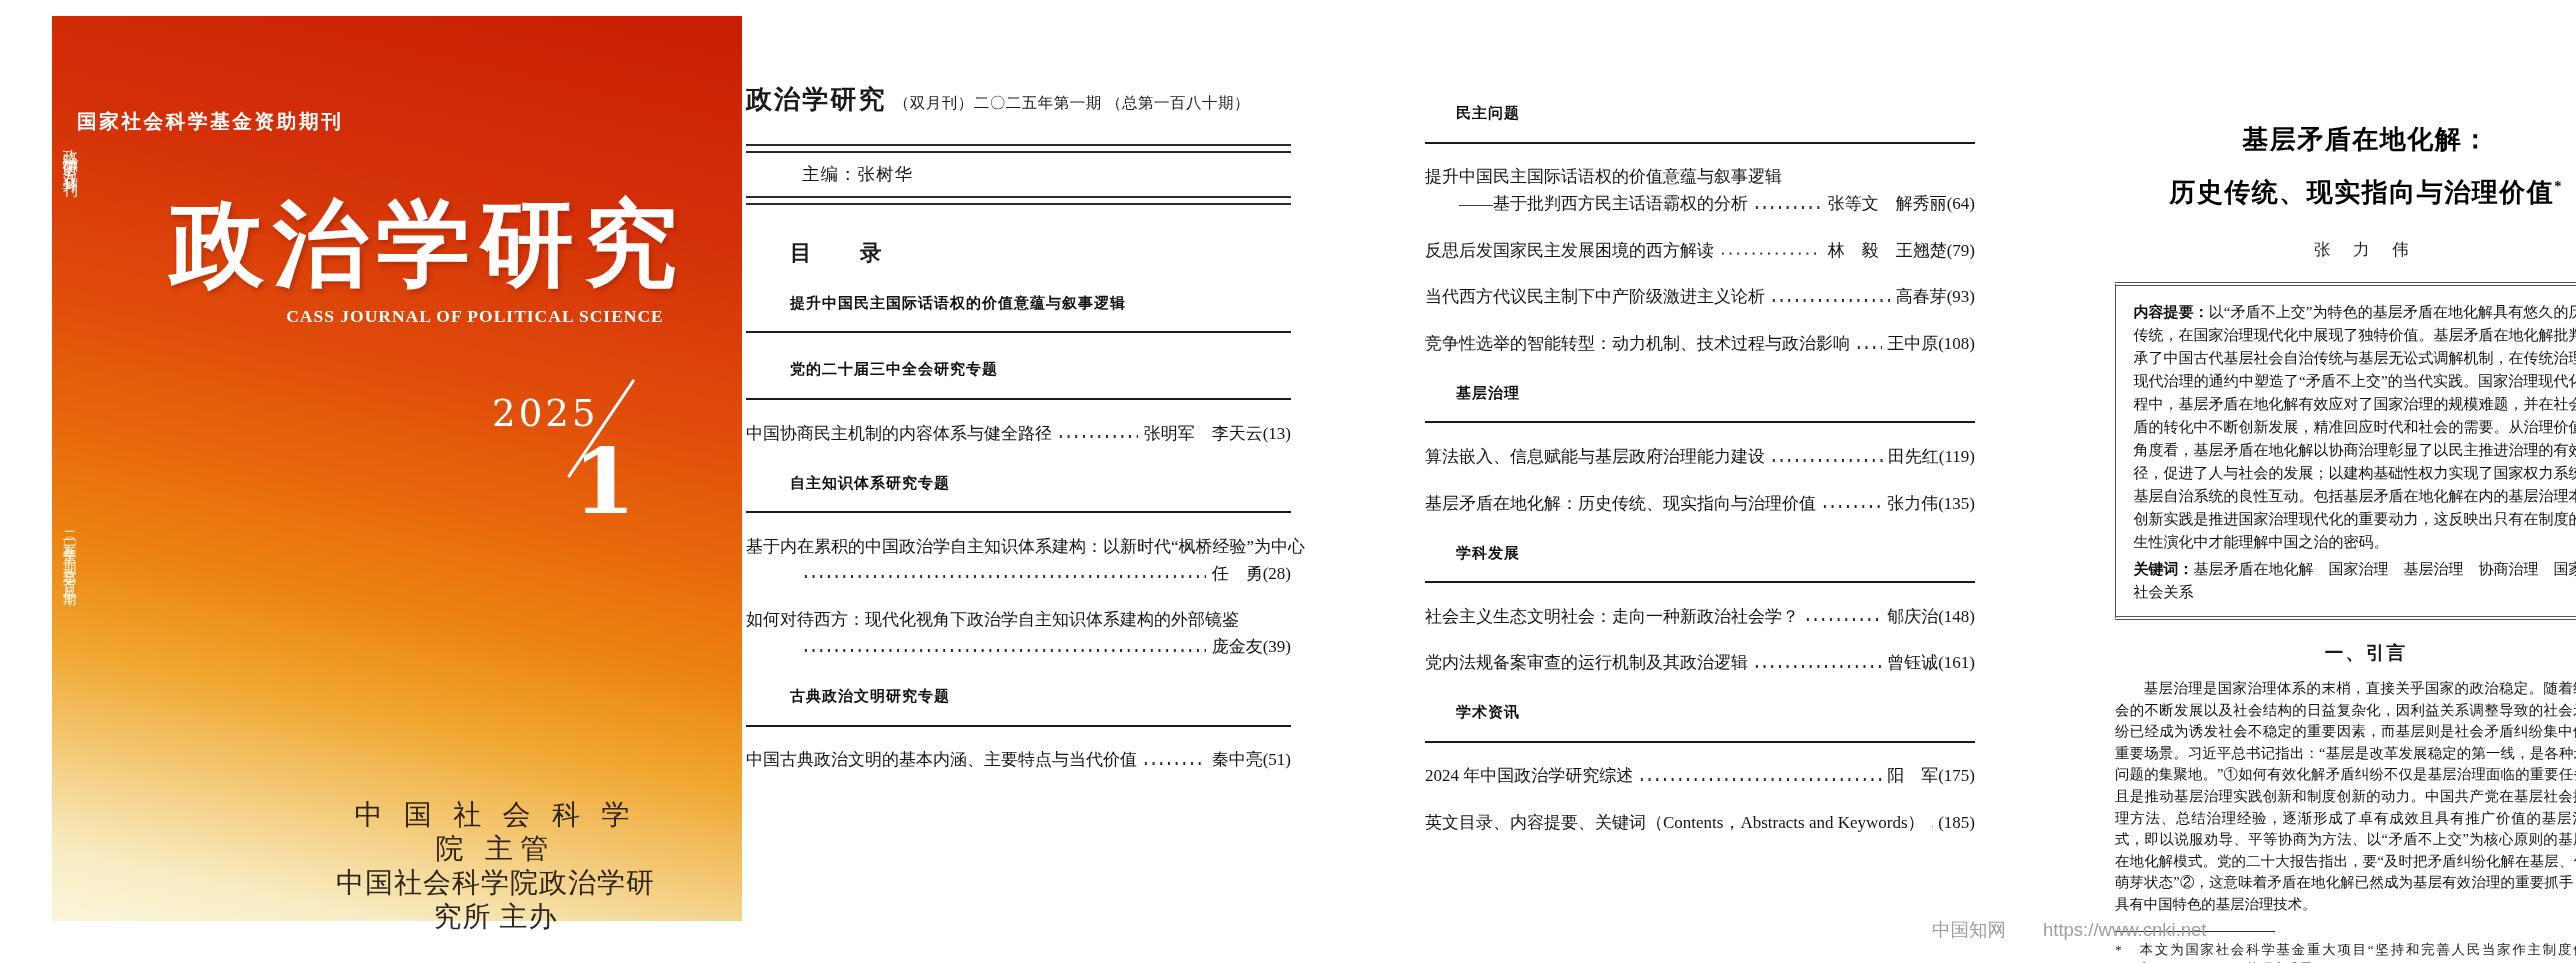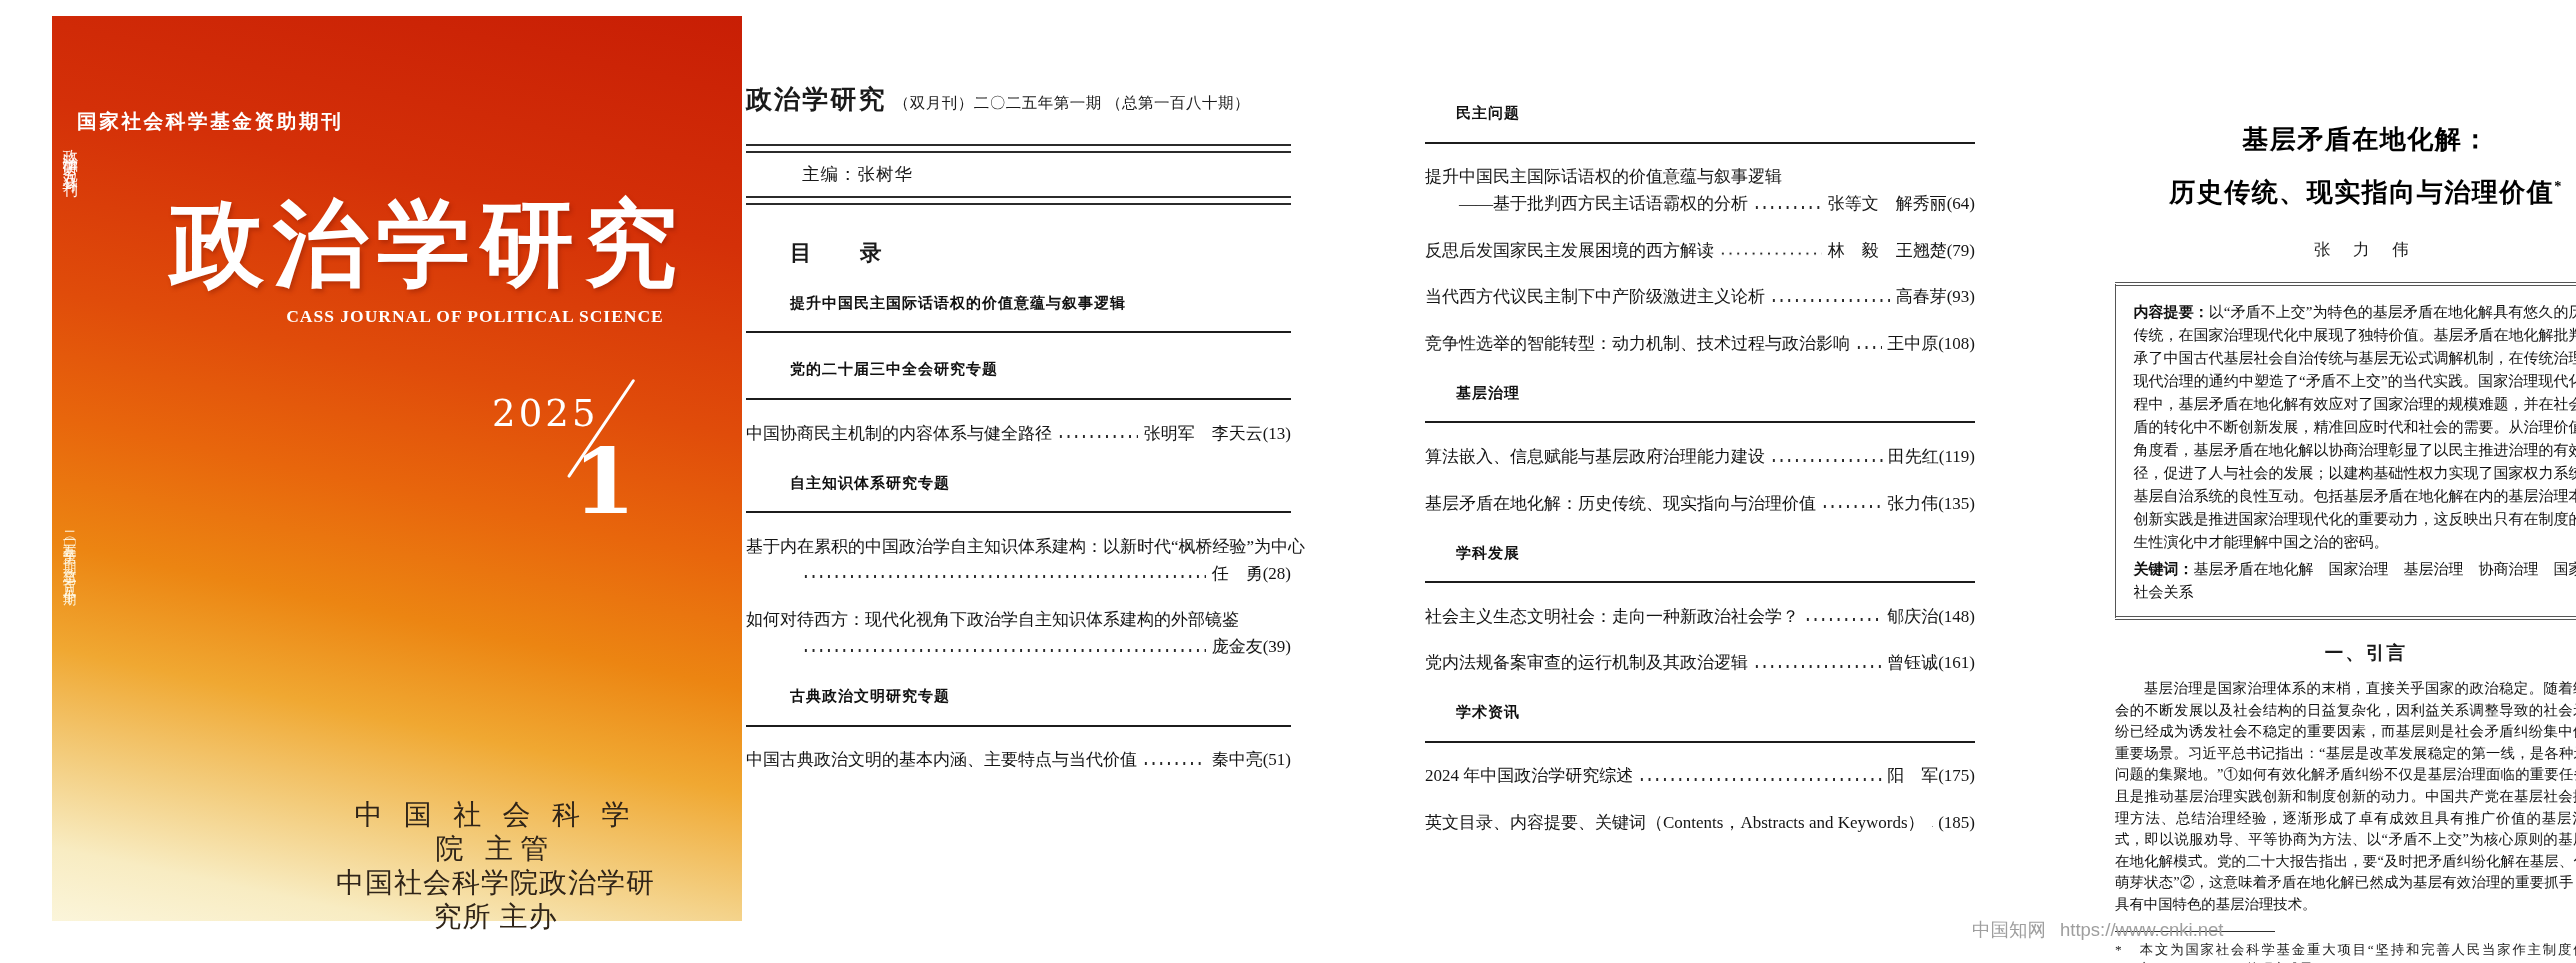--- a/index.html
+++ b/index.html
@@ -74,22 +74,22 @@
   .art-heading{margin-top:19.6px;text-align:center;font-size:18.5px;font-weight:bold;
     letter-spacing:2.1px;}
   .art-para{margin-top:13.4px;font-size:14.4px;line-height:21.6px;text-align:justify;
     text-indent:2em;color:#111;margin-bottom:0;}
   .fn-divider{margin-top:15.5px;width:160px;border-top:1.5px solid #2e2e2e;}
   .footnotes{margin-top:8.2px;}
   .fn-row{font-size:13.4px;line-height:19px;color:#222;padding-left:23px;text-align:justify;}
   .fn-row .fn-marker{display:inline-block;width:23px;margin-left:-23px;}
 
   
-  .viewer-footer{position:absolute;left:1972px;top:917px;font-size:18.5px;color:#9e9e9e;
-    font-family:"Liberation Sans",sans-serif;display:flex;gap:14px;align-items:baseline;}
+  .viewer-footer{position:absolute;left:1932px;top:917px;font-size:18.5px;color:#9e9e9e;
+    font-family:"Liberation Sans",sans-serif;display:flex;gap:37px;align-items:baseline;}
   .viewer-footer a{color:#9e9e9e;text-decoration:none;}
 </style>
 </head>
 <body>
 
 <div class="canvas">
 
   <section class="cover">
     <div class="cover-funding">国家社会科学基金资助期刊</div>
     <div class="spine spine-top">政治学研究（双月刊）</div>

